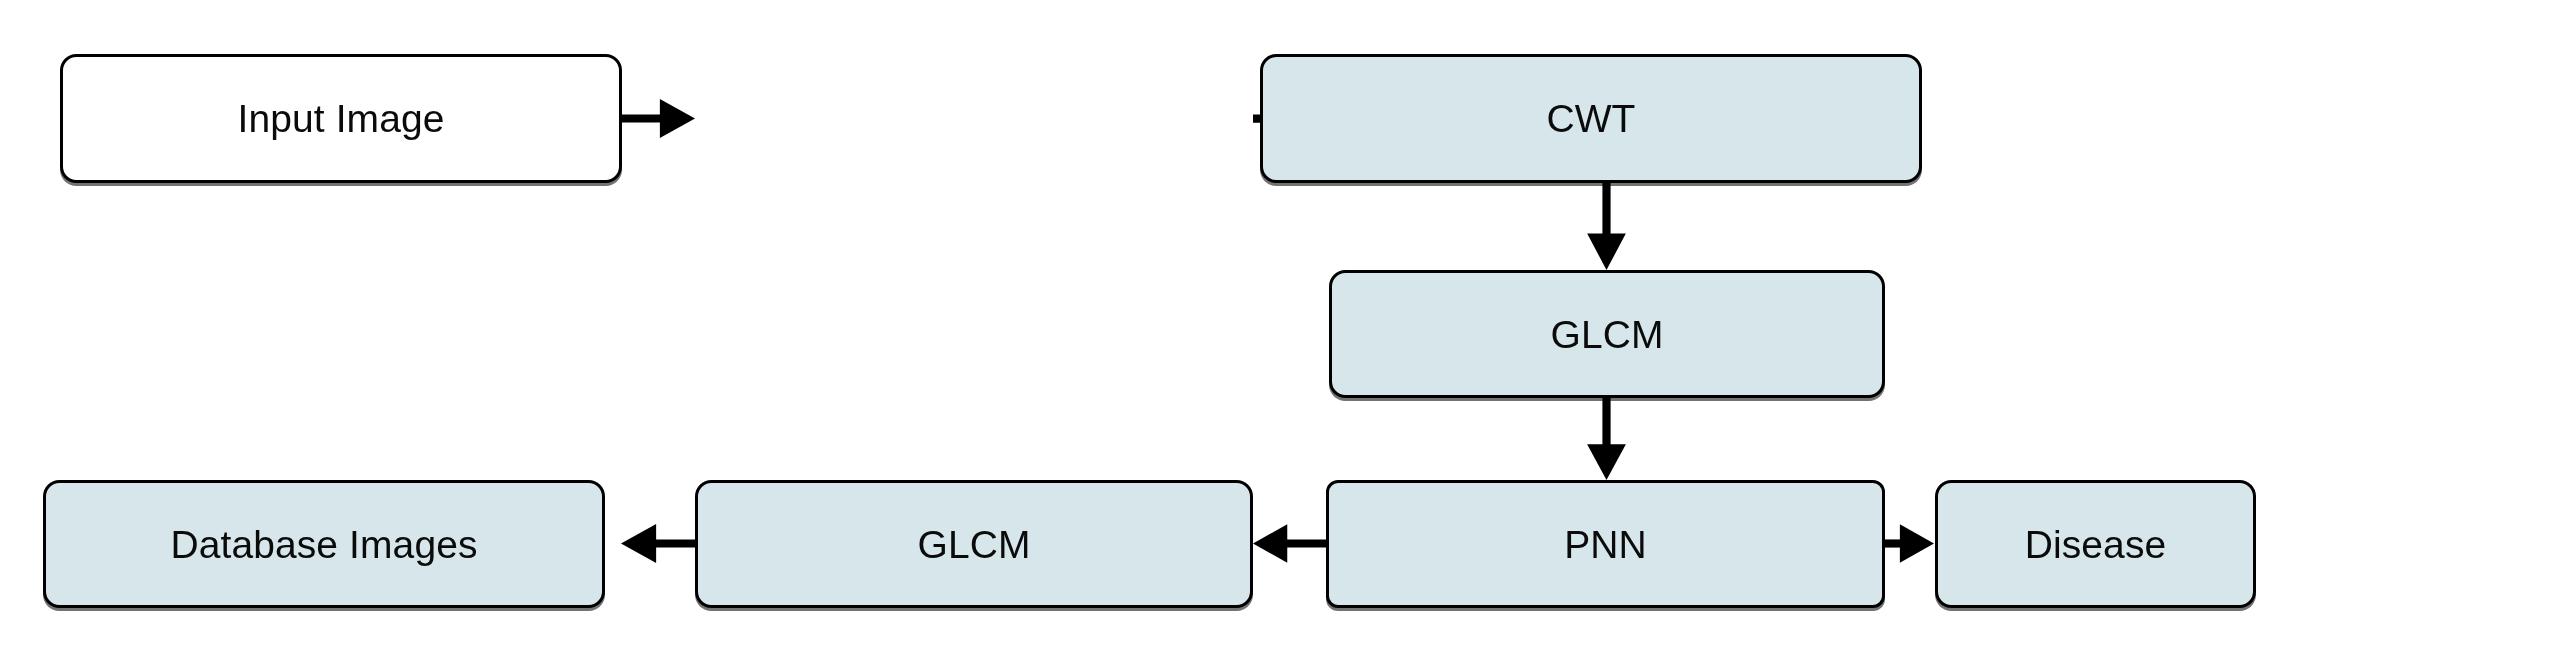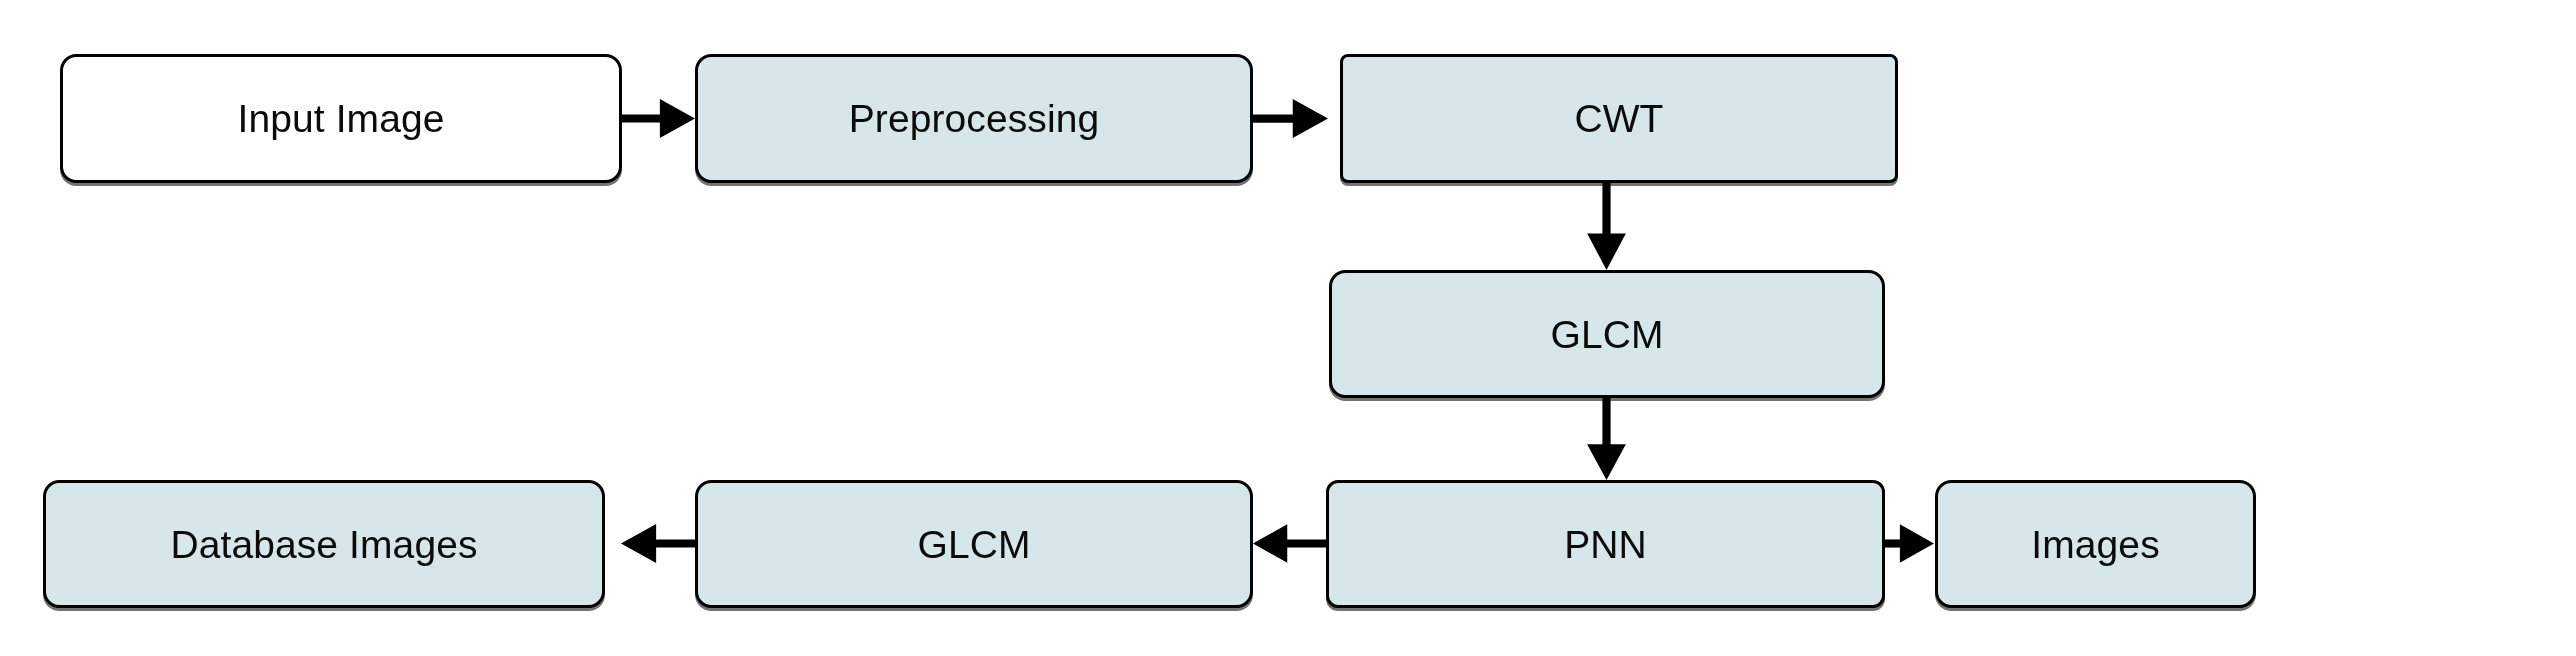--- a/index.html
+++ b/index.html
@@ -111,42 +111,39 @@
     <svg width="49" height="39" viewBox="0 0 66 52">
       <line class="stroke" x1="0" y1="26" x2="30" y2="26"></line>
       <polygon class="head" points="20,0 66,26 20,52"></polygon>
     </svg>
   </div>
 
   <div class="node white" style="left:60px; top:54px; width:562px; height:129px;">
     <span class="label">Input Image</span>
   </div>
 
-  <div class="node" style="left:695px; top:54px; width:558px; height:129px;">
-    <span class="label">Preprocessing</span>
-  </div>
 
-  <div class="node" style="left:1340px; top:54px; width:558px; height:129px;border-radius:8px;">
+  <div class="node" style="left:1260px; top:54px; width:662px; height:129px;">
     <span class="label">CWT</span>
   </div>
 
   <div class="node" style="left:1329px; top:270px; width:556px; height:128px;">
     <span class="label">GLCM</span>
   </div>
 
   <div class="node" style="left:43px; top:480px; width:562px; height:128px;">
     <span class="label">Database Images</span>
   </div>
 
   <div class="node" style="left:695px; top:480px; width:558px; height:128px;">
     <span class="label">GLCM</span>
   </div>
 
   <div class="node" style="left:1326px; top:480px; width:559px; height:128px;border-radius:12px;">
     <span class="label">PNN</span>
   </div>
 
   <div class="node" style="left:1935px; top:480px; width:321px; height:128px;">
-    <span class="label">Images</span>
+    <span class="label">Disease</span>
   </div>
 
 </div>
 
 
 </body></html>

